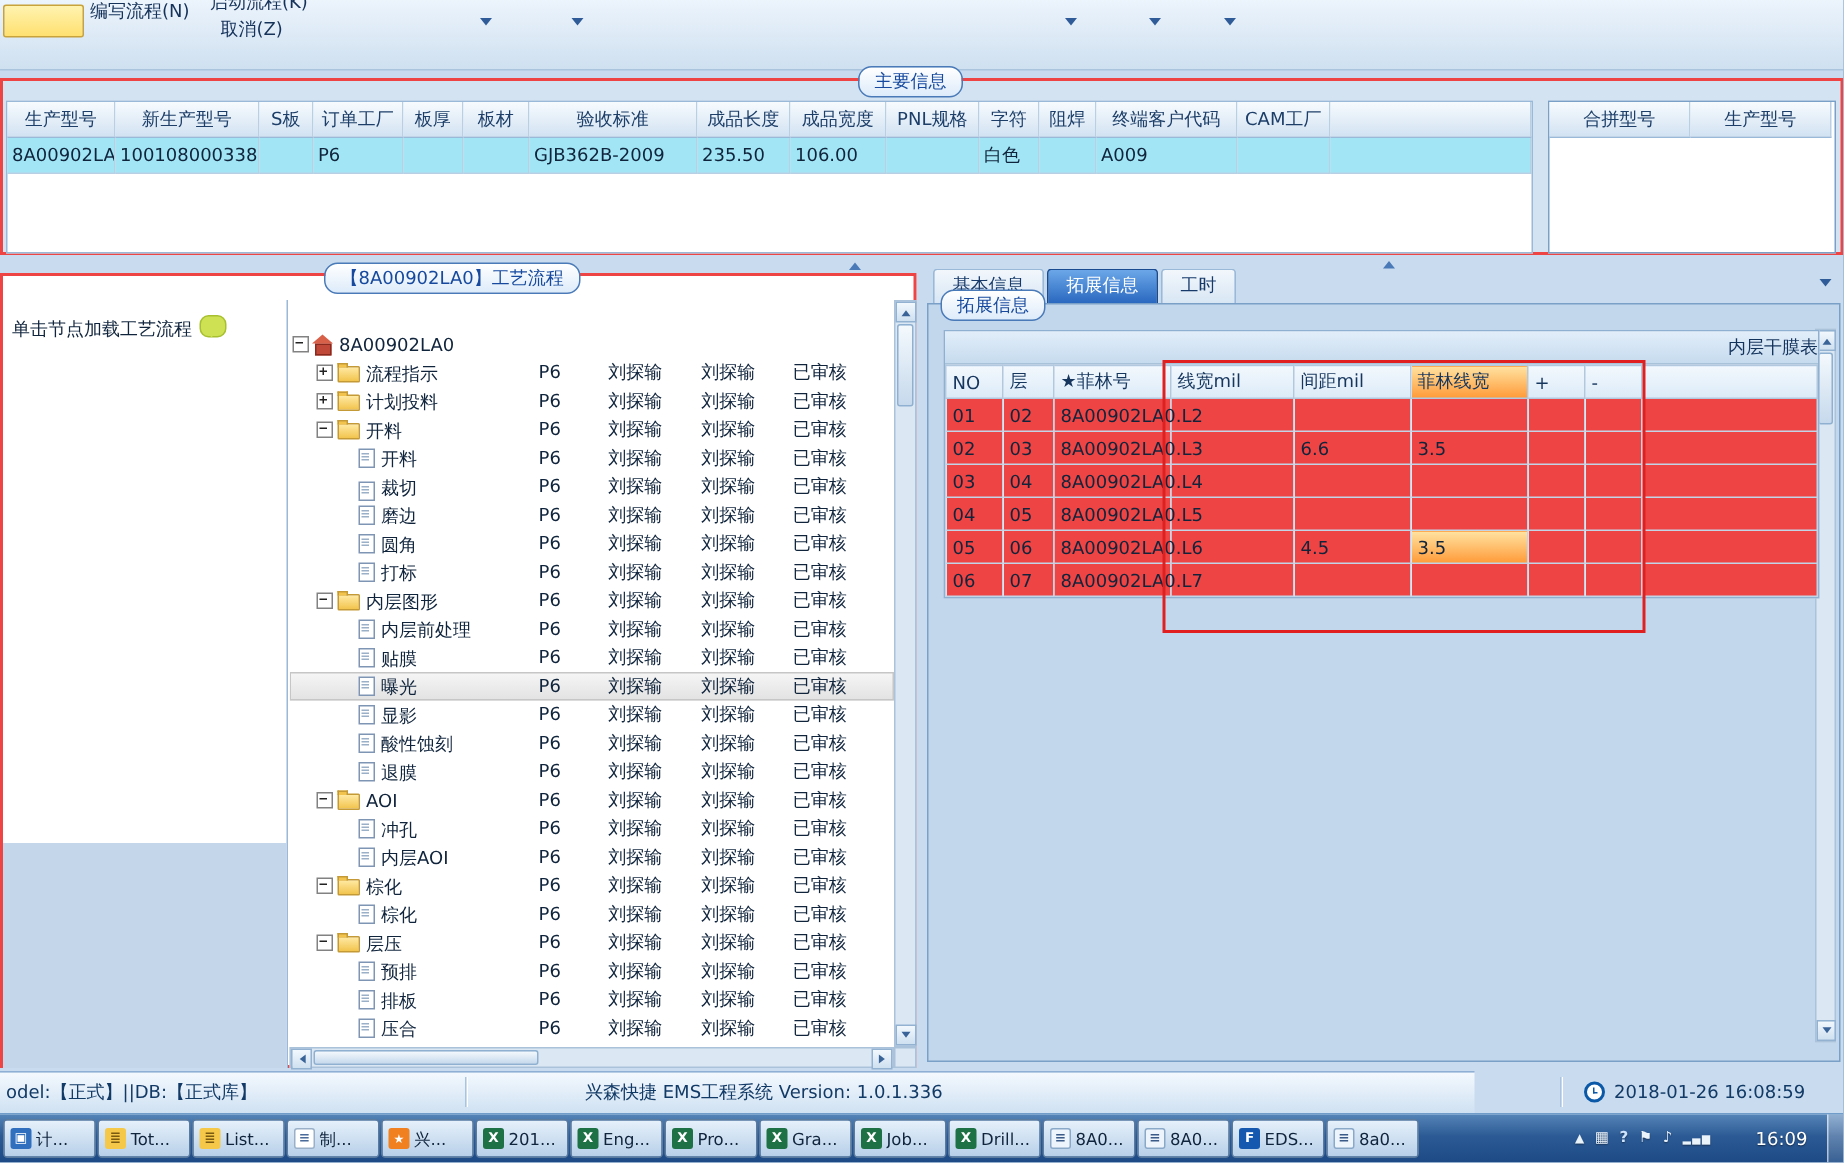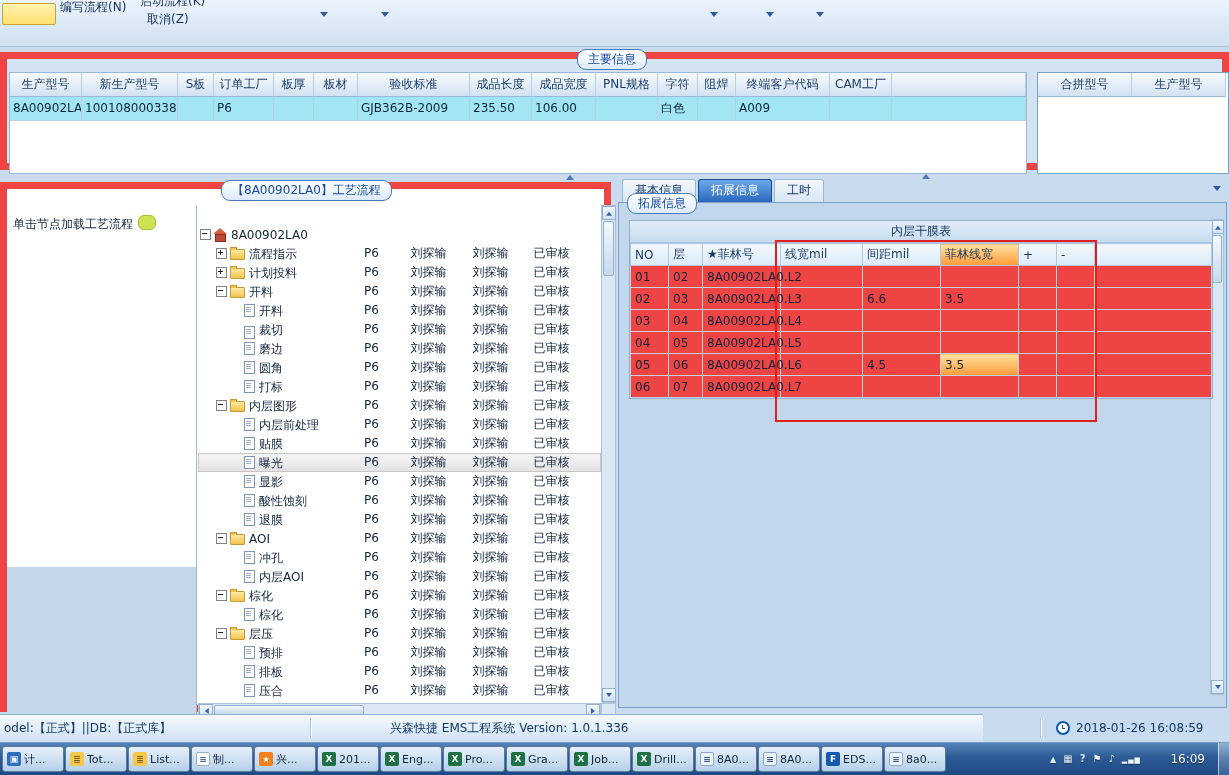--- a/index.html
+++ b/index.html
@@ -10,21 +10,21 @@
   .toolbar{position:absolute;left:0;top:0;width:1229px;height:46px;overflow:hidden;
     background:linear-gradient(#ecf4fc,#cfe0f0);border-bottom:1px solid #aac4de;}
   .chip{position:absolute;left:2px;top:3px;width:52px;height:20px;
     background:linear-gradient(#fff3b0,#ffe070);border:1px solid #c8a23a;border-radius:2px;}
   .tb-label{position:absolute;color:#15325a;white-space:nowrap;}
   .dd{position:absolute;width:0;height:0;border:4px solid transparent;border-top:5px solid #2f5c98;}
 
   
   .pill{position:absolute;z-index:6;padding:1px 10px;white-space:nowrap;
     background:linear-gradient(#ffffff,#ddebfa);border:1px solid #4a7ab8;border-radius:9px;color:#174a9e;}
-  .group{position:absolute;border:7px solid #ef4444;box-sizing:border-box;}
+  .group{position:absolute;border:2px solid #ef4444;box-sizing:border-box;}
 
   
   #g-main{left:0;top:52px;width:1229px;height:118px;background:#d4e3f2;}
   #mi-left{position:absolute;left:2px;top:13px;width:1018px;height:102px;background:#fff;border:1px solid #9ab8d8;box-sizing:border-box;}
   .mi-row{display:flex;height:24px;line-height:23px;}
   .mic{box-sizing:border-box;flex:none;padding:0 3px;border-right:1px solid #b9cfe4;overflow:hidden;white-space:nowrap;}
   .mi-row.hdr .mic{background:linear-gradient(#f7fbfe,#d2e2f2);border-bottom:1px solid #9ab8d8;text-align:center;color:#1c3e68;}
   .mi-row.val .mic{background:#a2e6f6;border-bottom:1px solid #b9cfe4;}
   .mic.fill{flex:1;}
   #mi-right{position:absolute;left:1030px;top:13px;width:192px;height:102px;background:#fff;border:1px solid #7aa0c8;box-sizing:border-box;}
@@ -71,21 +71,21 @@
 
   
   #p-detail{position:absolute;left:616px;top:176px;width:613px;height:536px;}
   #detail-tab-bar{position:absolute;left:6px;top:3px;height:23px;display:flex;z-index:3;}
   .tab{padding:0 12px;line-height:21px;margin-right:2px;border:1px solid #9ab8d8;border-bottom:none;
     border-radius:3px 3px 0 0;background:linear-gradient(#f2f7fc,#d8e6f4);color:#173a6a;white-space:nowrap;}
   .tab.active{background:linear-gradient(#6ba7e8,#2a68c0);border-color:#1a4a90;color:#fff;}
   #tab-overflow{position:absolute;right:8px;top:10px;border:4px solid transparent;border-top:5px solid #2f5c98;width:0;height:0;}
   #detail-box{position:absolute;left:2px;top:26px;width:609px;height:506px;background:#c2d7ec;border:1px solid #7aa0c8;box-sizing:border-box;}
   #film{position:absolute;left:10px;top:17px;width:582px;background:#eef5fb;border:1px solid #8fb0d0;z-index:2;}
-  #film-title{height:21px;line-height:21px;text-align:center;background:linear-gradient(#e2eefa,#c6dbee);
+  #film-title{height:21px;line-height:21px;text-align:right;background:linear-gradient(#e2eefa,#c6dbee);
     border-bottom:1px solid #a8c2da;color:#14335c;}
   #film table{border-collapse:collapse;table-layout:fixed;width:100%;}
   #film th,#film td{border:1px solid #c2d4e6;height:22px;padding:0 4px;text-align:left;font-weight:normal;
     overflow:hidden;white-space:nowrap;box-sizing:border-box;font-size:12px;}
   #film th{background:linear-gradient(#f2f8fd,#dcebf8);color:#16365e;border-color:#b2c8de;}
   #film td{background:#ef4444;}
   #film td.ovf{overflow:visible;}
   #film .hl{background:linear-gradient(#ffe2a0,#ff9a38);}
   #redbox{position:absolute;left:156px;top:37px;width:318px;height:178px;border:2px solid #e02020;z-index:9;pointer-events:none;}
 

